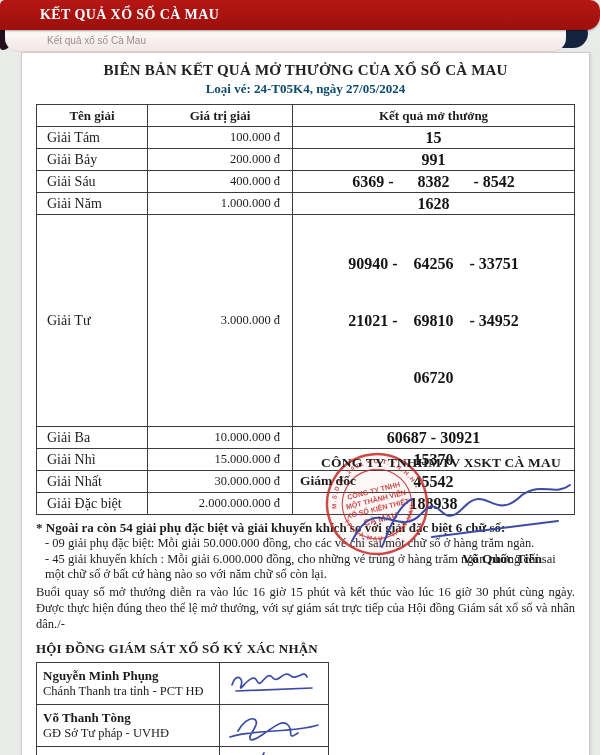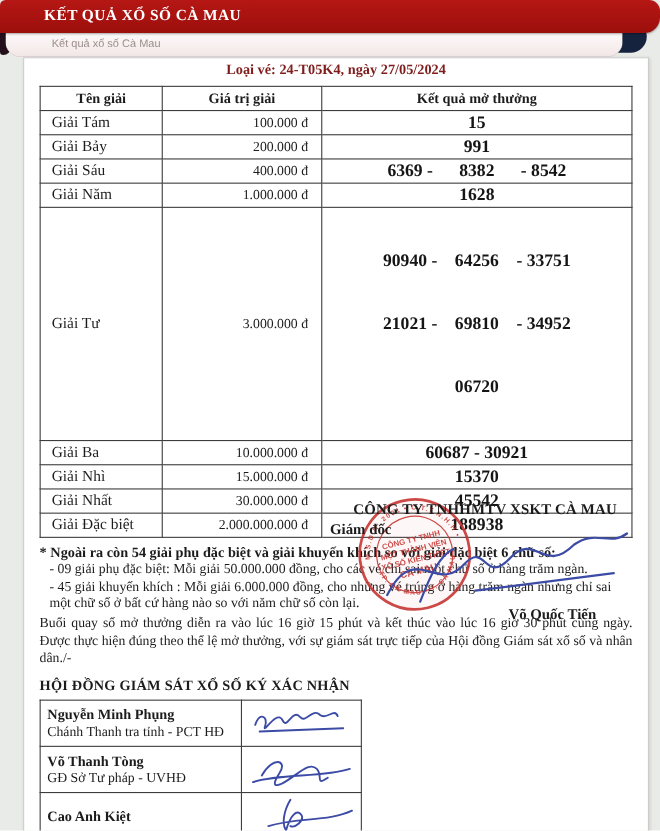--- a/index.html
+++ b/index.html
@@ -44,21 +44,21 @@
   .page{
     position:absolute;top:52px;left:21px;width:567px;height:703px;z-index:2;
     background:#ffffff;border:1px solid #cccccc;
     box-shadow:1px 1px 3px rgba(0,0,0,.12);
   }
   .doc-title{
     margin-top:9px;text-align:center;font-weight:bold;font-size:15px;
     letter-spacing:.2px;color:#222;
   }
   .doc-subtitle{
-    text-align:center;font-weight:bold;font-size:13px;margin-top:2px;color:#7f1d1d;
+    text-align:center;font-weight:bold;font-size:13px;margin-top:2px;color:#0c4a6e;
   }
   
   table.results{
     border-collapse:collapse;margin:7px auto 0;width:539px;table-layout:fixed;
   }
   table.results th, table.results td{border:1px solid #3d3d3d;}
   table.results th{font-size:13px;font-weight:bold;padding:2px 0;height:17px;text-align:center;}
   .col-name{width:110px;}
   .col-value{width:144px;}
   td.res-name{font-size:14px;padding:1px 0 1px 10px;height:19px;}
@@ -112,20 +112,21 @@
 <div class="left-notch"></div>
 <div class="banner">
   <div class="banner-title">KẾT QUẢ XỔ SỐ CÀ MAU</div>
 </div>
 <div class="breadcrumb">
   <span class="breadcrumb-link">Kết quả xổ số Cà Mau</span>
 </div>
 
 <div class="page">
 
+  <div class="doc-title">BIÊN BẢN KẾT QUẢ MỞ THƯỞNG CỦA XỔ SỐ CÀ MAU</div>
   <div class="doc-subtitle">Loại vé: 24-T05K4, ngày 27/05/2024</div>
 
   <table class="results">
     <tbody>
         <tr>
       <th class="col-name">Tên giải</th>
       <th class="col-value">Giá trị giải</th>
       <th>Kết quả mở thưởng</th>
     </tr>
     <tr>

